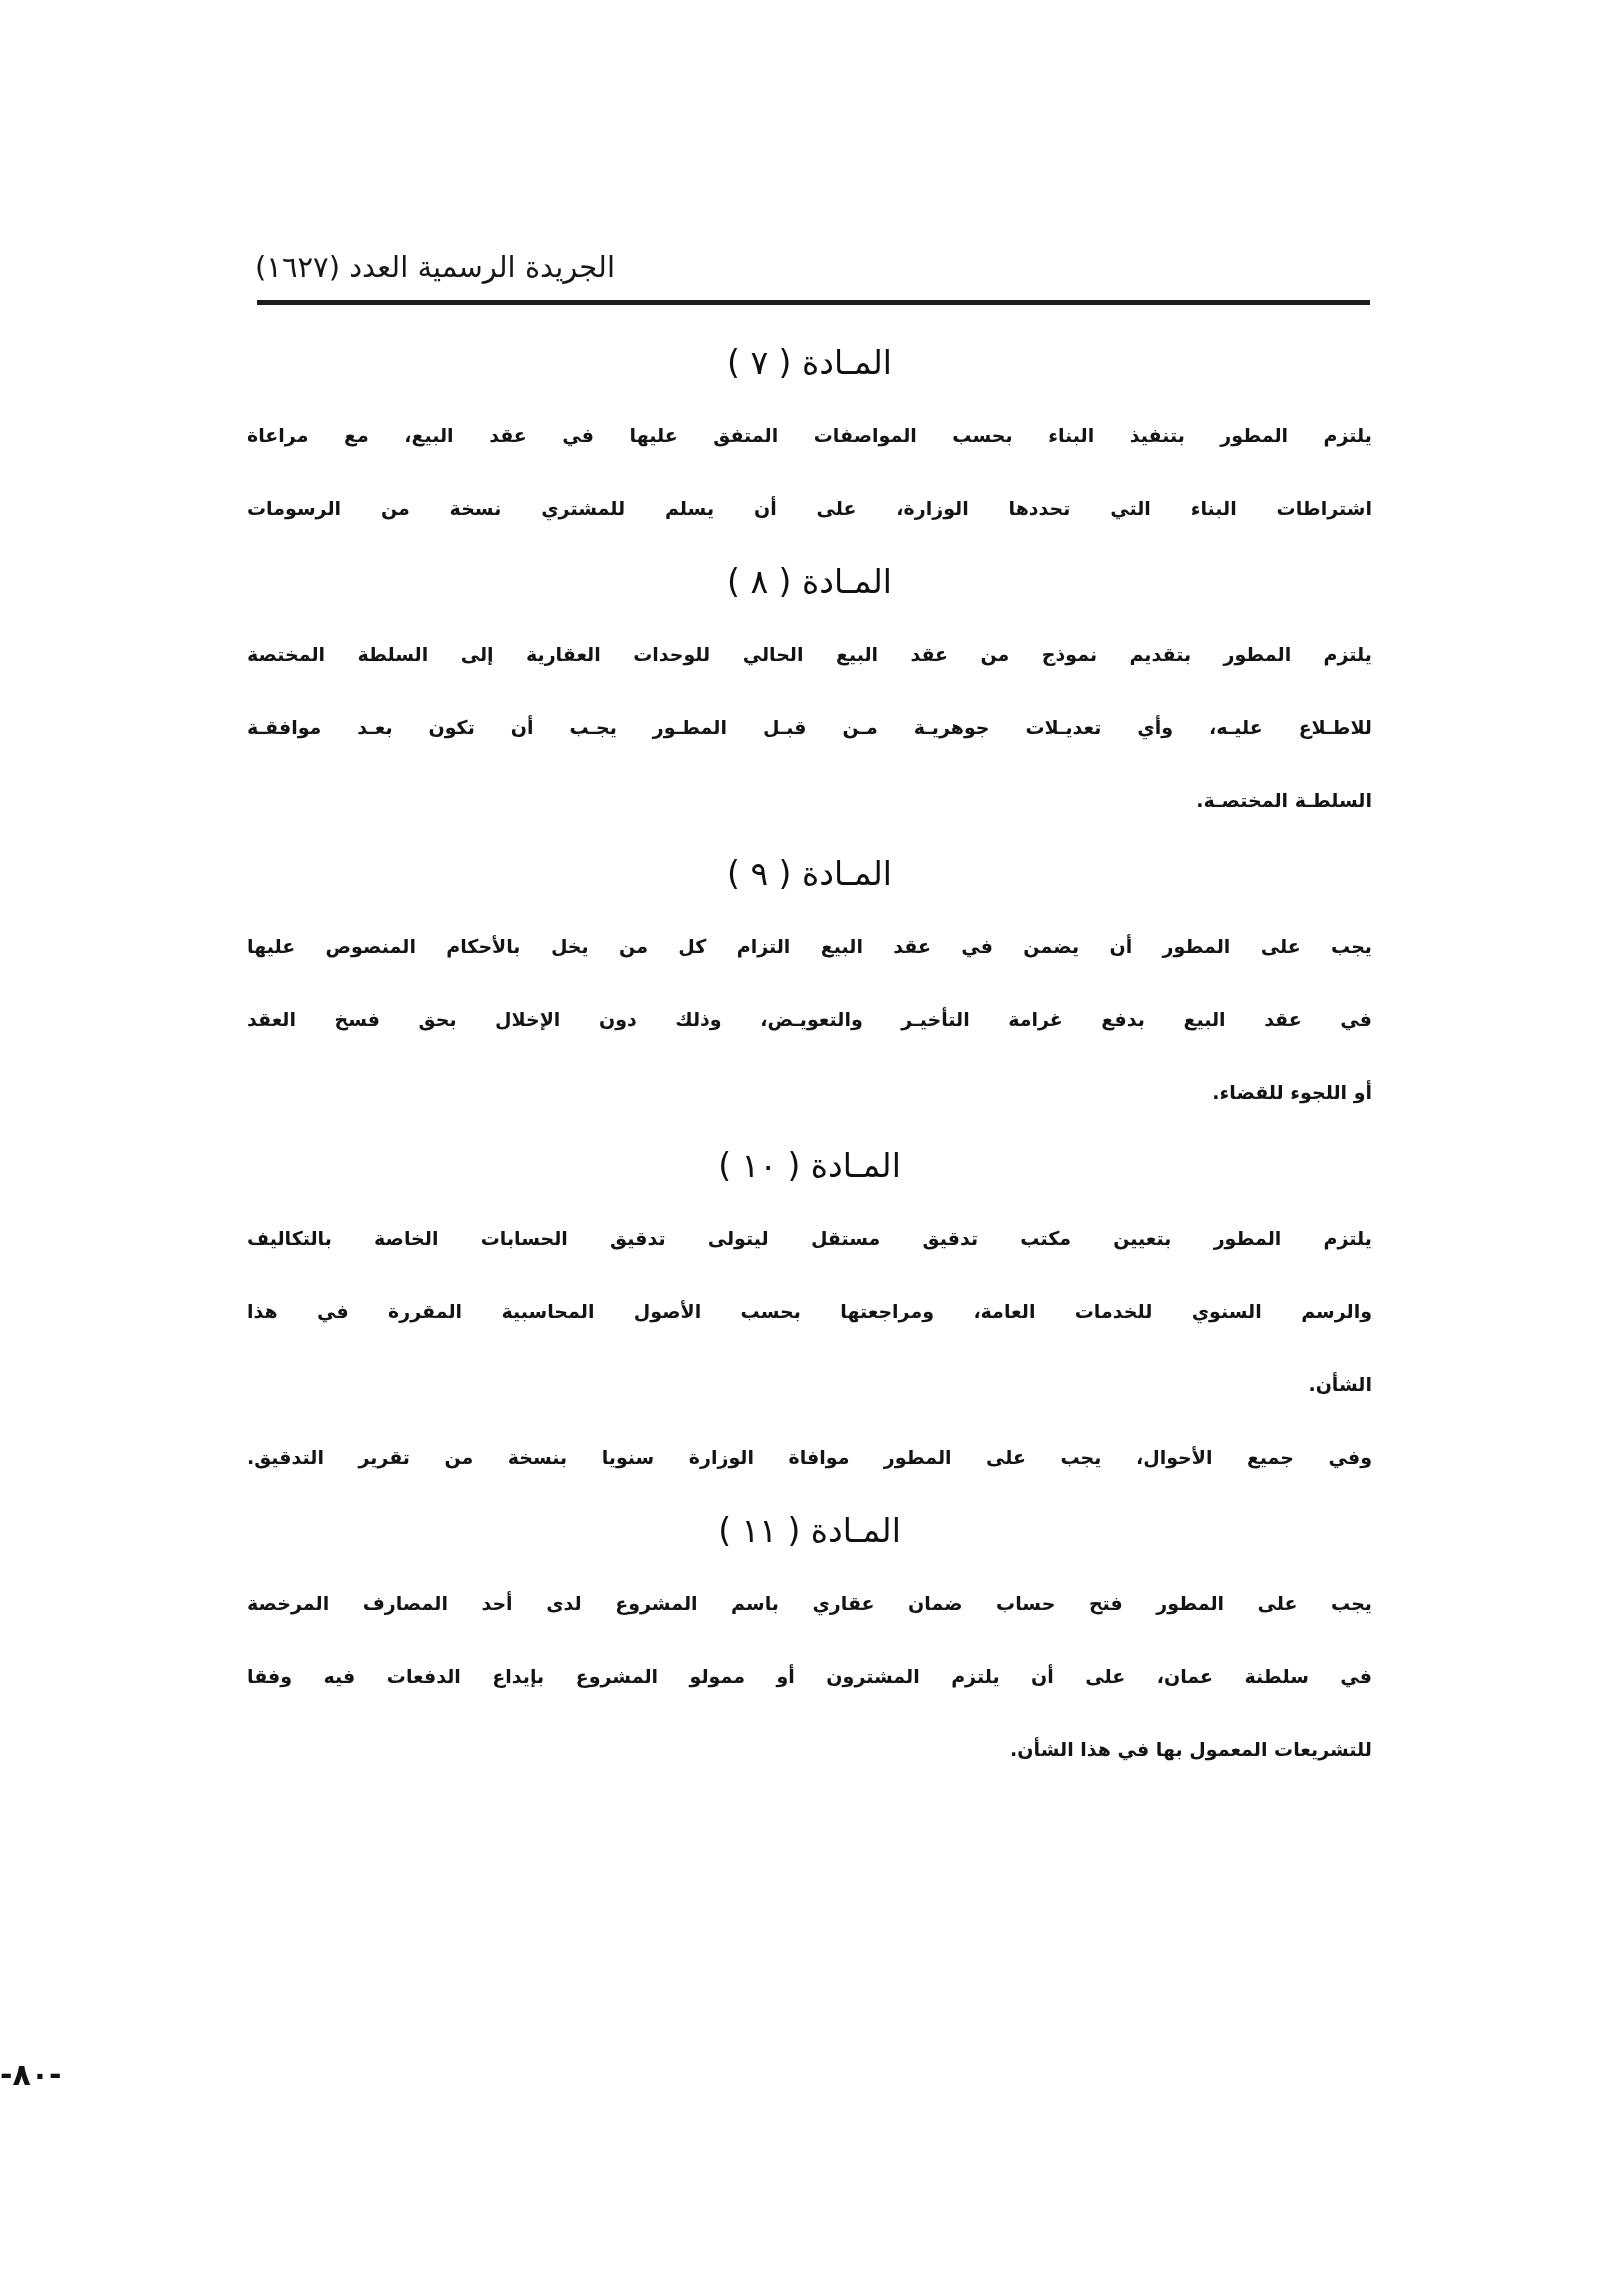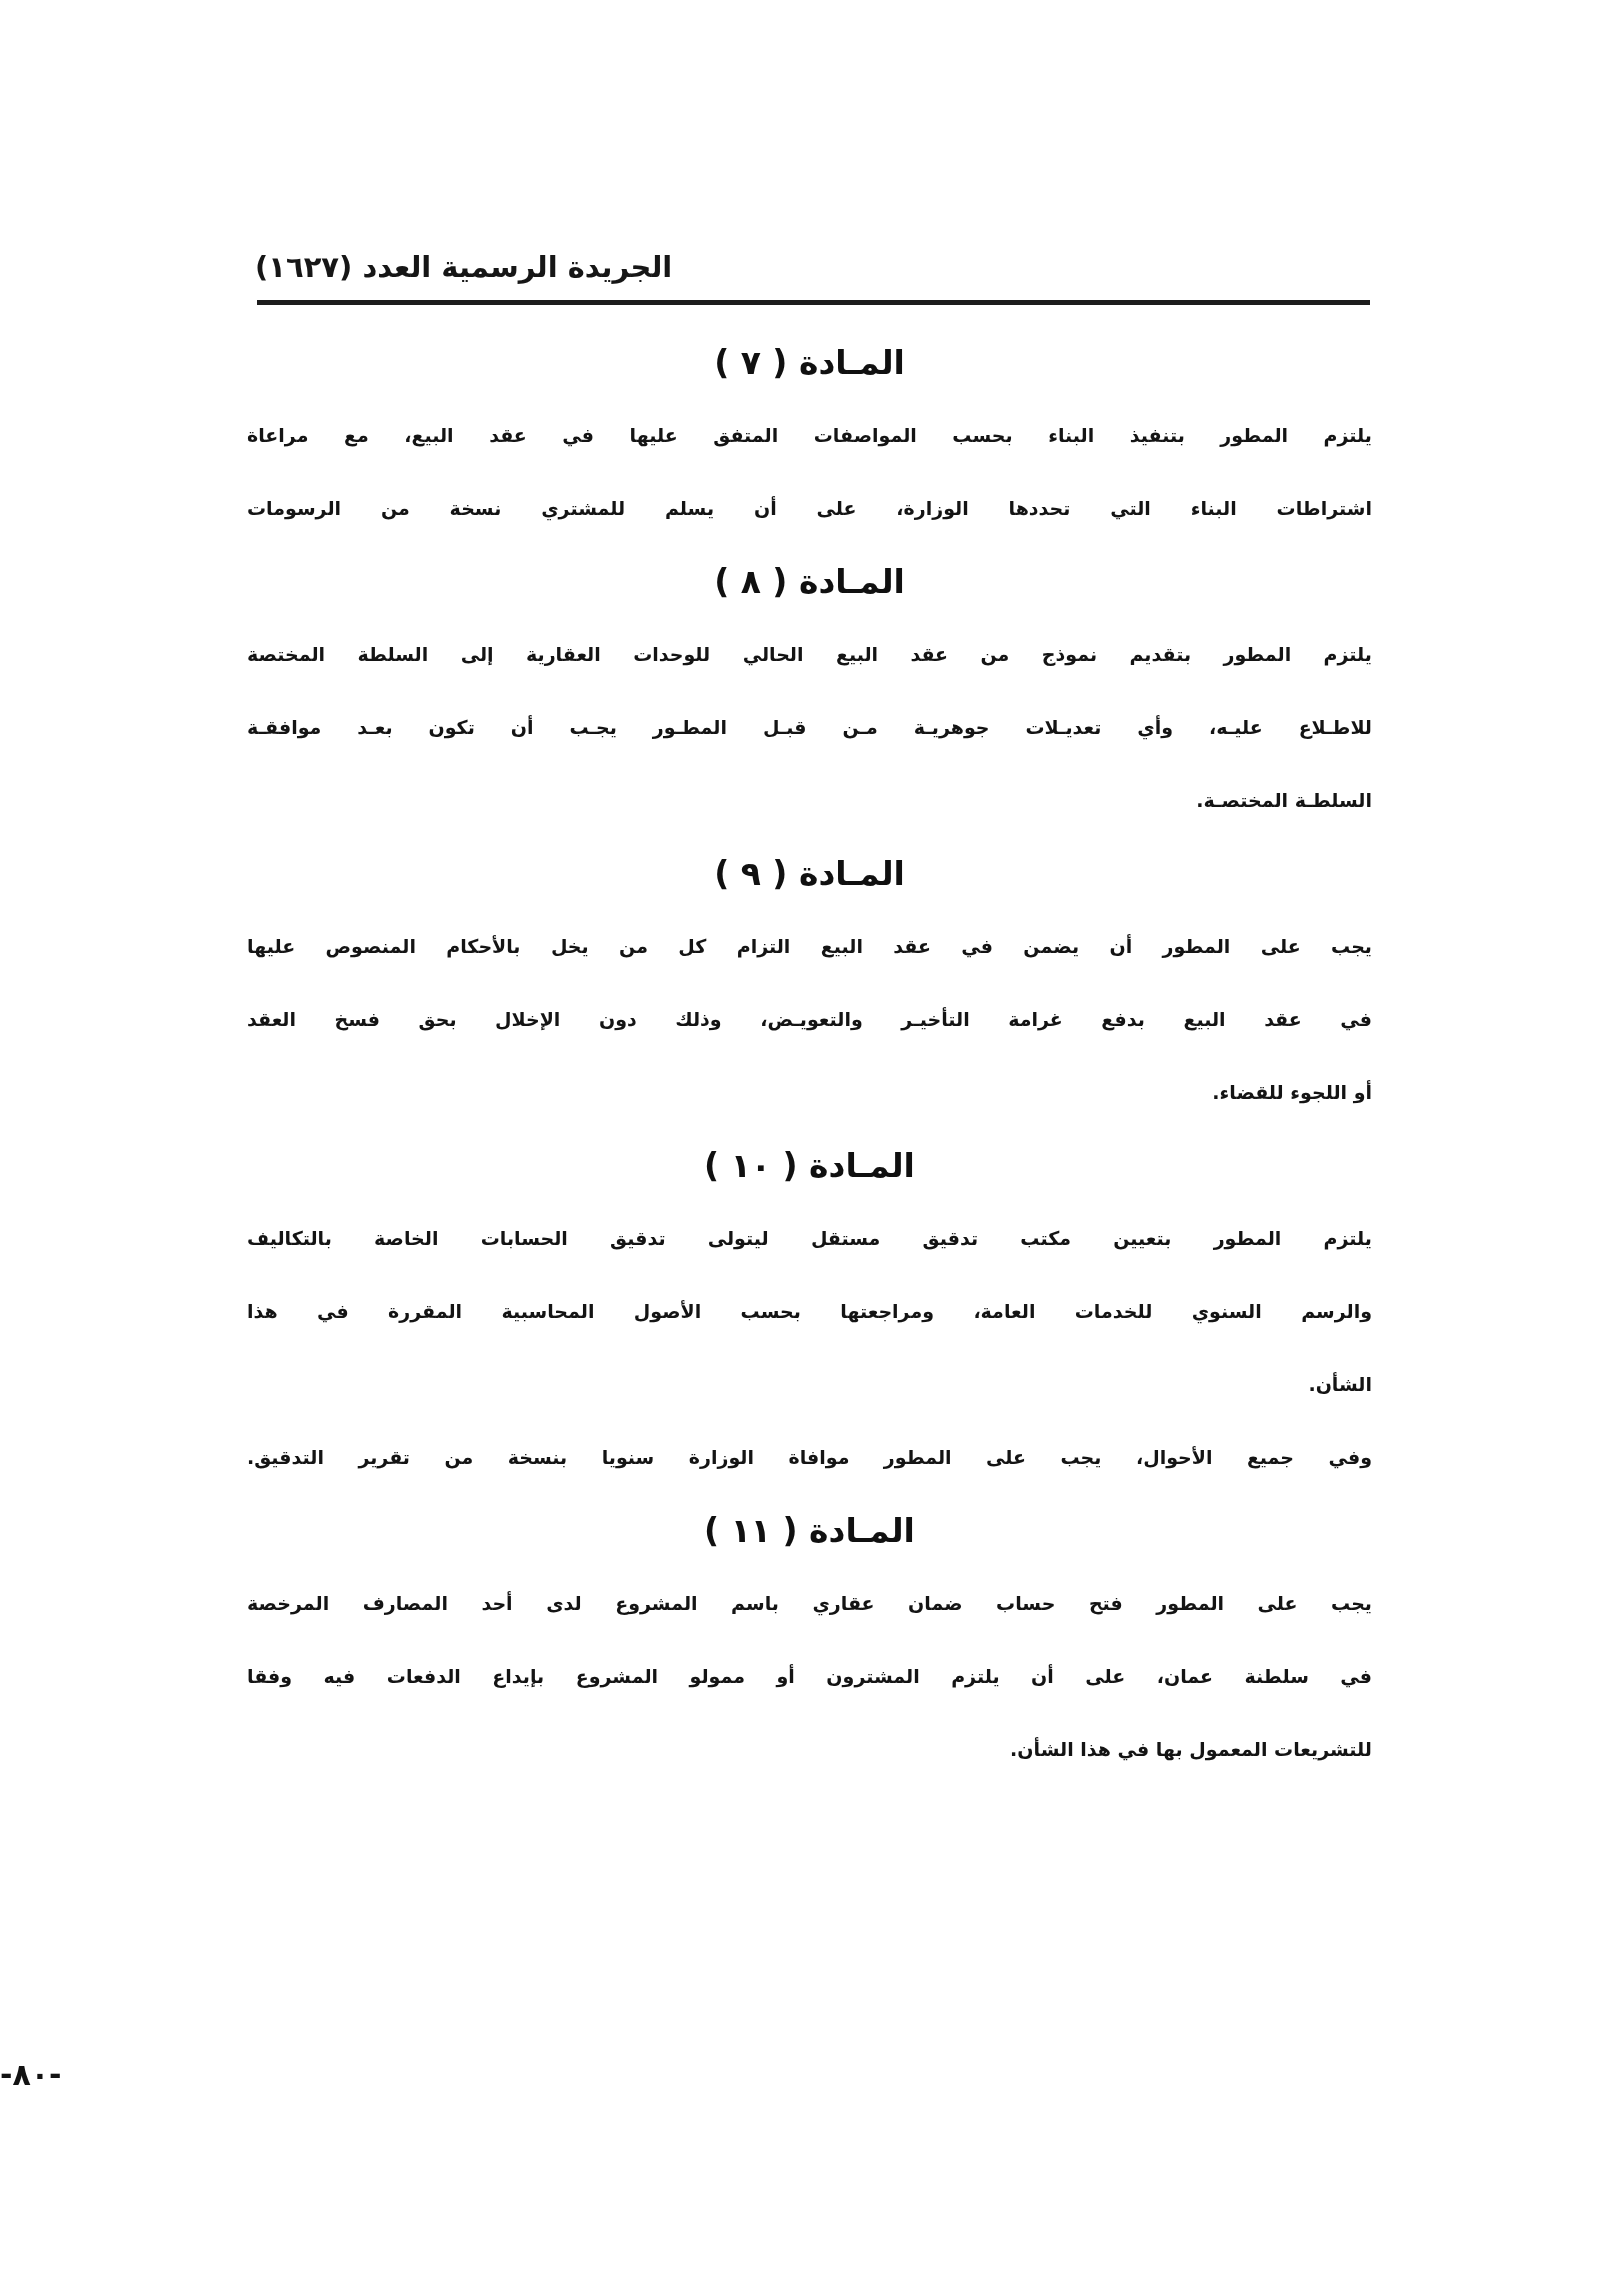--- a/index.html
+++ b/index.html
@@ -16,21 +16,21 @@
     font-family: "DejaVu Sans", sans-serif;
     color: #111111;
   }
   
   .gazette-header {
     position: absolute;
     top: 250px;
     left: 255px;
     direction: rtl;
     font-size: 29px;
-    font-weight: bold;
+    font-weight: normal;
     white-space: nowrap;
     color: #161616;
   }
   .header-rule {
     position: absolute;
     top: 300px;
     left: 257px;
     width: 1113px;
     height: 4.9px;
     background: #1d1d1d;
@@ -41,21 +41,21 @@
     top: 326px;
     left: 247px;
     width: 1125px;
     direction: rtl;
   }
   .article-title {
     height: 73px;
     line-height: 73px;
     text-align: center;
     font-size: 33px;
-    font-weight: bold;
+    font-weight: normal;
     color: #101010;
     white-space: nowrap;
     overflow: visible;
   }
   .line {
     height: 73px;
     line-height: 73px;
     font-size: 19px;
     font-weight: bold;
     color: #141414;

